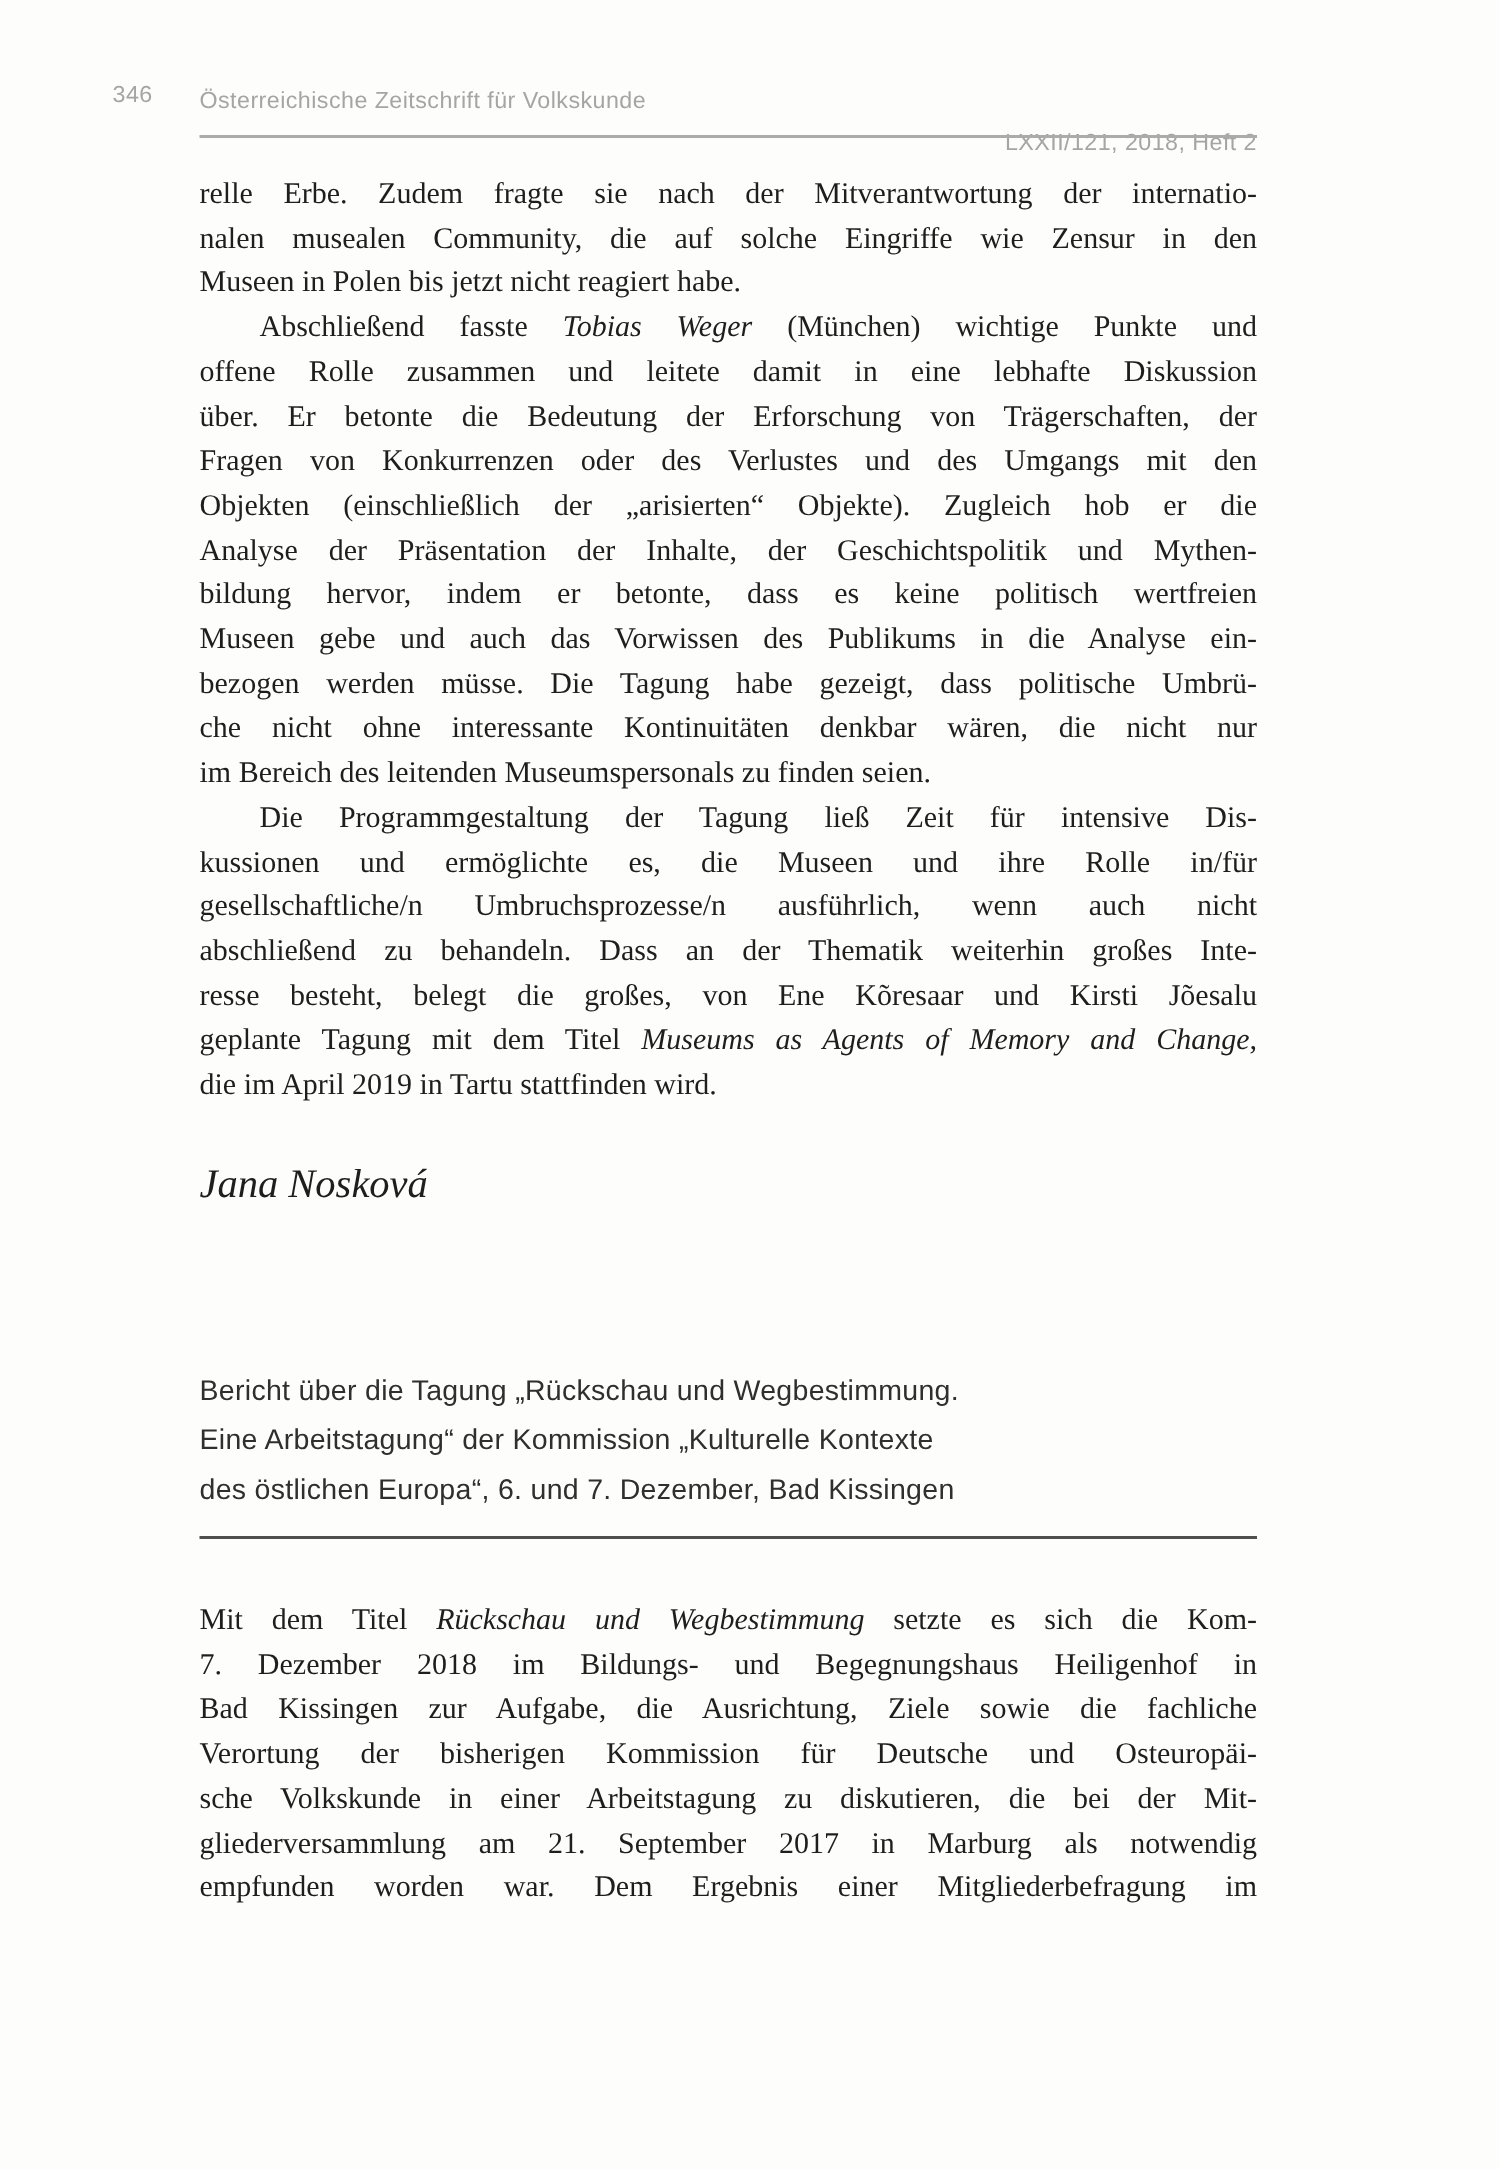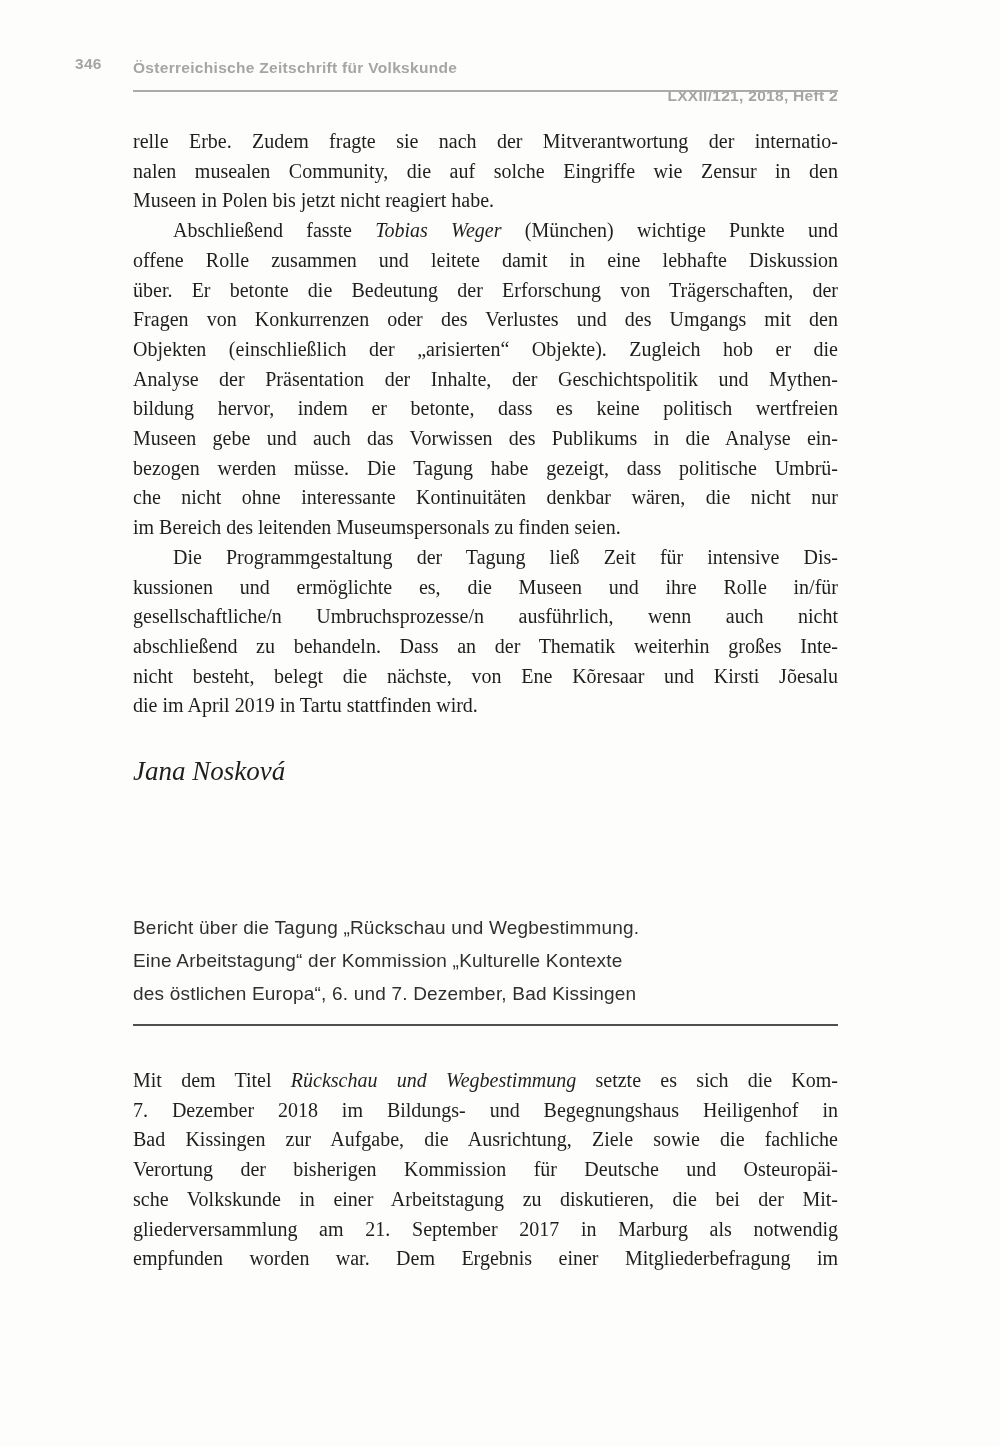--- a/index.html
+++ b/index.html
@@ -17,21 +17,20 @@
     position: absolute;
     top: 55px;
     left: 75px;
     width: 763px;
     height: 20px;
     font-family: "Liberation Sans", sans-serif;
     font-size: 15.5px;
     line-height: 18px;
     color: #a5a5a5;
     letter-spacing: 0.3px;
-    font-weight: bold;
   }
   .page-number   { position: absolute; left: 0; top: 0; }
   .journal-title { position: absolute; left: 58px; top: 4px; }
   .issue-info    { position: absolute; right: 0; top: 0; margin-top: 32px; }
   .header-rule {
     position: absolute;
     top: 90px;
     left: 133px;
     width: 705px;
     height: 1.5px;
@@ -39,21 +38,21 @@
   }
   
   .text-column {
     position: absolute;
     left: 133px;
     width: 705px;
     color: #1e1e1e;
     font-size: 20px;
     line-height: 29.7px;
   }
-  .report-body  { top: 127px; }
+  .report-body  { top: 115px; }
   .article-body { top: 1066px; }
   .paragraph { margin: 0; }
   .text-line {
     text-align: justify;
     text-align-last: justify;
     -moz-text-align-last: justify;
   }
   .text-line.last {
     text-align-last: left;
     -moz-text-align-last: left;
@@ -115,21 +114,22 @@
           <div class="text-line"><span>Museen gebe und auch das Vorwissen des Publikums in die Analyse ein-</span></div>
           <div class="text-line"><span>bezogen werden müsse. Die Tagung habe gezeigt, dass politische Umbrü-</span></div>
           <div class="text-line"><span>che nicht ohne interessante Kontinuitäten denkbar wären, die nicht nur</span></div>
           <div class="text-line last"><span>im Bereich des leitenden Museumspersonals zu finden seien.</span></div>
         </div>
         <div class="paragraph indented">
           <div class="text-line first"><span>Die Programmgestaltung der Tagung ließ Zeit für intensive Dis-</span></div>
           <div class="text-line"><span>kussionen und ermöglichte es, die Museen und ihre Rolle in/für</span></div>
           <div class="text-line"><span>gesellschaftliche/n Umbruchsprozesse/n ausführlich, wenn auch nicht</span></div>
           <div class="text-line"><span>abschließend zu behandeln. Dass an der Thematik weiterhin großes Inte-</span></div>
-          <div class="text-line"><span>nicht besteht, belegt die nächste, von Ene Kõresaar und Kirsti Jõesalu</span></div>
+          <div class="text-line"><span>resse besteht, belegt die großes, von Ene Kõresaar und Kirsti Jõesalu</span></div>
+          <div class="text-line"><span>geplante Tagung mit dem Titel </span><i>Museums as Agents of Memory and Change,</i></div>
           <div class="text-line last"><span>die im April 2019 in Tartu stattfinden wird.</span></div>
         </div>
       </div>
     <div class="author-byline">Jana Nosková</div>
   </div>
 
   <div class="section-heading">
       <div>Bericht über die Tagung „Rückschau und Wegbestimmung.</div>
       <div>Eine Arbeitstagung“ der Kommission „Kulturelle Kontexte</div>
       <div>des östlichen Europa“, 6. und 7. Dezember, Bad Kissingen</div>

